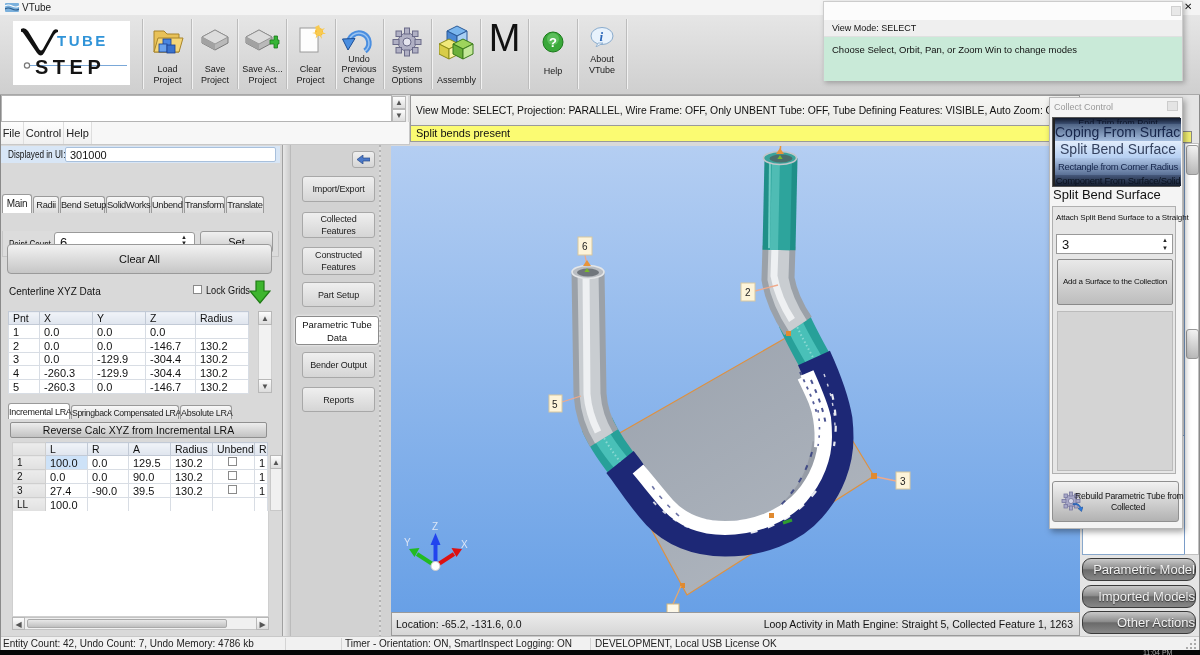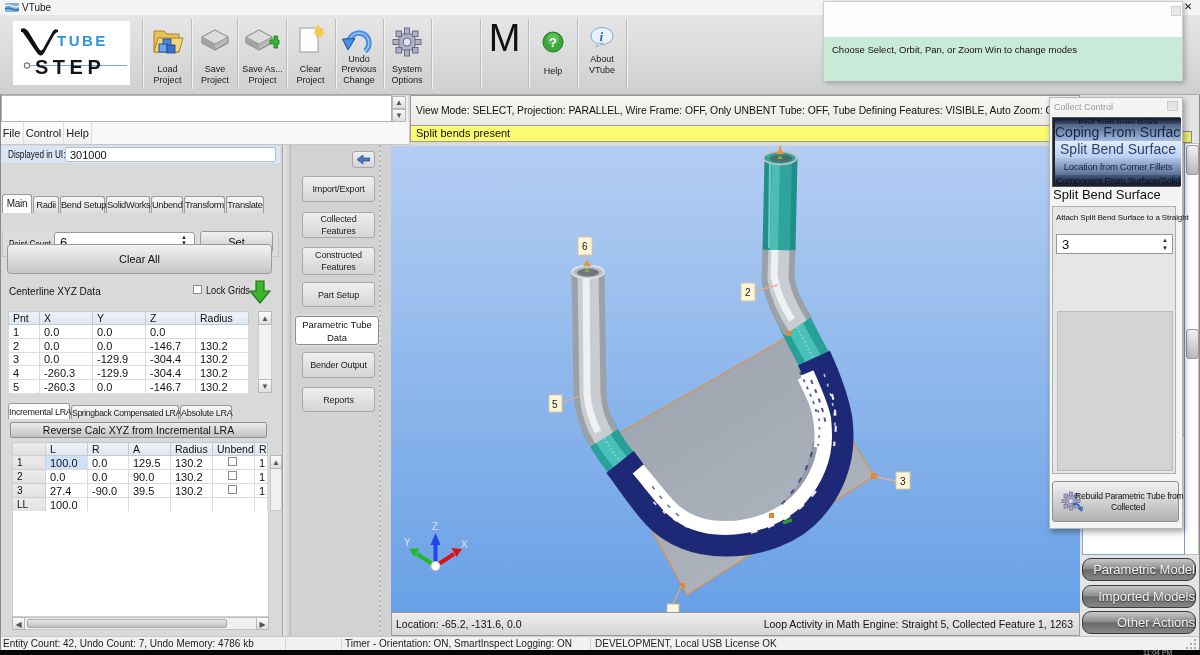--- a/index.html
+++ b/index.html
@@ -170,20 +170,41 @@
             <rect x="6" y="6" width="5.5" height="5.5"></rect>
               <rect x="22.5" y="6" width="5.5" height="5.5"></rect>
             <rect x="6" y="22.5" width="5.5" height="5.5"></rect>
               <rect x="22.5" y="22.5" width="5.5" height="5.5"></rect>
           </g>
           <circle cx="17" cy="17" r="4" fill="#e4e4ee"></circle>
         </g>
       </svg>
       <div class="lb">System<br>Options</div>
     </div>
+    <div class="tbtn" style="left:433px;width:47px">
+      <svg class="ic" width="36" height="36" viewBox="0 0 36 36">
+        <g stroke-width="1" stroke="#2a5a98">
+          <path d="M18 1 L28 6 L18 11 L8 6 Z" fill="#7ab6ee"></path>
+          <path d="M8 6 L18 11 L18 21 L8 16 Z" fill="#4a88d4"></path>
+          <path d="M28 6 L18 11 L18 21 L28 16 Z" fill="#a8d0f4"></path>
+        </g>
+        <g stroke-width="1" stroke="#8a8a1a">
+          <path d="M8 14 L18 19 L8 24 L-2 19 Z" transform="translate(2,0)" fill="#f0e87a"></path>
+          <path d="M-2 19 L8 24 L8 34 L-2 29 Z" transform="translate(2,0)" fill="#d8cc48"></path>
+          <path d="M18 19 L8 24 L8 34 L18 29 Z" transform="translate(2,0)" fill="#faf4a8"></path>
+        </g>
+        <g stroke-width="1" stroke="#3a7a1a">
+          <path d="M26 14 L36 19 L26 24 L16 19 Z" transform="translate(-2,0)" fill="#9ed45c"></path>
+          <path d="M16 19 L26 24 L26 34 L16 29 Z" transform="translate(-2,0)" fill="#6cb03a"></path>
+          <path d="M36 19 L26 24 L26 34 L36 29 Z" transform="translate(-2,0)" fill="#c4e89a"></path>
+        </g>
+      </svg>
+
+      <div class="lb">Assembly</div>
+    </div>
     <div class="tbtn" style="left:482px;width:45px">
       <div class="abs" style="left:0;width:100%;top:14px;font-size:38px;color:#111;font-weight:normal">M</div>
     </div>
     <div class="tbtn" style="left:530px;width:46px">
       <svg class="ic" style="top:12px" width="22" height="22" viewBox="0 0 22 22">
         <circle cx="11" cy="11" r="10" fill="#3aa83a" stroke="#1a7a1a" stroke-width="1"></circle>
         <circle cx="11" cy="8" r="6" fill="#6ac86a" fill-opacity=".7"></circle>
         <text x="7" y="16" font-size="13" font-weight="bold" fill="#fff" style="font-family:'Liberation Sans'">?</text>
       </svg>
       <div class="lb" style="bottom:15px">Help</div>
@@ -510,30 +531,31 @@
     <div class="dkbtn" style="top:516px">Other Actions</div>
   </div>
 
   <div id="collect" class="abs">
     <div class="abs" style="left:4px;top:4px;font-size:9px;color:#999">Collect Control</div>
     <div class="abs" style="left:117px;top:3px;width:11px;height:10px;background:#e4e4e4;border:1px solid #cccccc"></div>
     <div class="abs" style="left:2px;top:19px;width:128px;height:70px;background:#222;border:1px solid #555">
       <div class="citem" style="top:0;height:6px;background:linear-gradient(#10182a,#3c4f72);color:#0c1428;font-size:9px;line-height:10px">End Trim from Point</div>
       <div class="citem" style="top:6px;background:linear-gradient(#4e6384,#a3bcde);color:#16254a">Coping From Surface</div>
       <div class="citem" style="top:23px;background:linear-gradient(#e2edfc,#b5cff2);color:#35425f">Split Bend Surface</div>
-      <div class="citem" style="top:40px;background:linear-gradient(#aec6e8,#5a7095);color:#14244a;font-size:9.5px;letter-spacing:-0.3px">Location from Corner Fillets</div>
+      <div class="citem" style="top:40px;background:linear-gradient(#aec6e8,#5a7095);color:#14244a;font-size:9.5px;letter-spacing:-0.3px">Rectangle from Corner Radius</div>
       <div class="citem" style="top:57px;height:11px;background:linear-gradient(#46597c,#141c2c);color:#0a1220;line-height:12px;font-size:9.5px;letter-spacing:-0.3px">Component From Surface/Solid</div>
     </div>
     <div class="abs" style="left:3px;top:89px;font-size:13px;color:#111">Split Bend Surface</div>
     <div class="abs" style="left:2px;top:108px;width:124px;height:268px;background:#e6e6e6;border:1px solid #b0b0b0">
       <div class="abs" style="left:3px;top:6px;font-size:8px;color:#111;white-space:nowrap;letter-spacing:-0.1px">Attach Split Bend Surface to a Straight</div>
       <div class="abs" style="left:3px;top:27px;width:117px;height:20px;background:#fff;border:1px solid #999">
         <div class="abs" style="left:5px;top:2px;font-size:13px;color:#111">3</div>
         <div class="abs" style="left:105px;top:1px;font-size:6px;color:#222;line-height:8px">▲<br>▼</div>
       </div>
+      <div class="abs" style="left:4px;top:52px;width:116px;height:46px;background:linear-gradient(#e9e9e9,#bdbdbd);border:1px solid #8a8a8a;border-radius:2px;font-size:8px;color:#111;text-align:center;line-height:44px;white-space:nowrap;letter-spacing:-0.2px">Add a Surface to the Collection</div>
       <div class="abs" style="left:4px;top:104px;width:116px;height:160px;background:#d4d4d4;border:1px solid #bbb"></div>
     </div>
     <div class="abs" style="left:2px;top:383px;width:127px;height:41px;background:linear-gradient(#f2f2f2,#b2b2b2);border:1px solid #909090;border-radius:3px">
       <svg class="abs" style="left:8px;top:9px" width="22" height="22" viewBox="0 0 22 22">
         <g fill="#a8a8c8" stroke="#7878a0" stroke-width=".8">
           <circle cx="10" cy="10" r="6"></circle>
           <g>
             <rect x="8.5" y="1" width="3" height="4"></rect>
               <rect x="8.5" y="15" width="3" height="4"></rect>
             <rect x="1" y="8.5" width="4" height="3"></rect>
@@ -546,20 +568,21 @@
           <circle cx="10" cy="10" r="2.6" fill="#d8d8e8"></circle>
         </g>
         <path d="M12 14 a5 5 0 0 1 7 3 l-2 .5 3.5 3 1.5 -4.5 -2 .5 a7 7 0 0 0 -8 -4z" fill="#2a7ae0" stroke="#1a4a90" stroke-width=".5"></path>
       </svg>
       <div class="abs" style="left:22px;top:9px;width:106px;font-size:8.6px;color:#111;text-align:center;line-height:11px;letter-spacing:-0.2px;white-space:nowrap">Rebuild Parametric Tube from<br>Collected</div>
     </div>
   </div>
 
   <div id="topov" class="abs">
     <div class="abs" style="left:347px;top:4px;width:10px;height:10px;background:#e8e8e8;border:1px solid #d0d0d0"></div>
+    <div class="hd">View Mode: SELECT</div>
     <div class="gr">Choose Select, Orbit, Pan, or Zoom Win to change modes</div>
   </div>
 
   <div id="statusbar" class="abs">
     <div class="abs" style="left:3px;top:1px">Entity Count: 42, Undo Count: 7, Undo Memory: 4786 kb</div>
     <div class="abs" style="left:285px;top:1px;width:1px;height:12px;background:#d4d4d4"></div>
     <div class="abs" style="left:341px;top:1px;width:1px;height:12px;background:#d4d4d4"></div>
     <div class="abs" style="left:590px;top:1px;width:1px;height:12px;background:#d4d4d4"></div>
     <div class="abs" style="left:730px;top:1px;width:1px;height:12px;background:#d4d4d4"></div>
     <div class="abs" style="left:345px;top:1px">Timer - Orientation: ON, SmartInspect Logging: ON</div>

